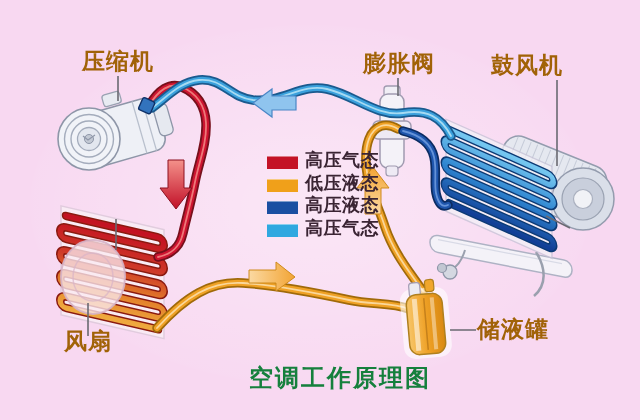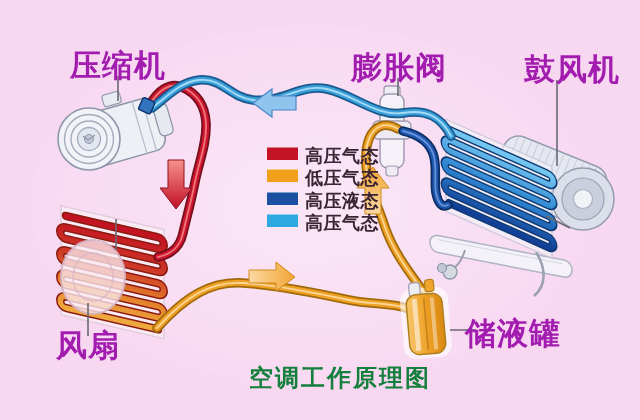--- a/index.html
+++ b/index.html
@@ -5,30 +5,30 @@
   html,body{margin:0;padding:0;}
   #stage{
     position:relative;width:640px;height:420px;overflow:hidden;
     background:#f8d8f1;
     font-family:"Liberation Sans","DejaVu Sans",sans-serif;
   }
   #stage svg{position:absolute;left:0;top:0;}
   .pn{fill:none;stroke-linecap:round;stroke-linejoin:round;}
   .lbl{
     position:absolute;transform:translateX(-50%);
-    font-size:31px;font-weight:700;color:#a21caf;white-space:nowrap;
+    font-size:23px;font-weight:700;color:#a16207;white-space:nowrap;
     letter-spacing:1px;line-height:1;
   }
   #diagram-title{
     position:absolute;left:340px;top:366px;transform:translateX(-50%);
     font-size:24px;font-weight:700;color:#15803d;letter-spacing:2px;
     white-space:nowrap;line-height:1;
   }
   #legend{position:absolute;left:246px;top:147px;}
-  .legend-row{display:flex;align-items:flex-start;height:22.4px;padding-left:21px;}
+  .legend-row{display:flex;align-items:flex-end;height:22.4px;padding-left:21px;}
   .legend-swatch{
     width:31px;height:13px;margin-right:7px;flex:0 0 auto;
     box-shadow:inset 0 1px 0 rgba(255,255,255,.45);
   }
   .legend-label{
     font-size:18px;font-weight:700;color:#3a2433;line-height:1;
     white-space:nowrap;letter-spacing:0.5px;
   }
 </style>
 </head>
@@ -184,32 +184,32 @@
     <path d="M 296 96 L 272 96 L 272 89 L 253 103 L 272 117 L 272 110 L 296 110 Z" fill="#8fc4ee" stroke="#4a86c6" stroke-width="1.2"></path>
     <path d="M 365 214 L 381 214 L 381 188 L 389 188 L 373 167 L 357 188 L 365 188 Z" fill="url(#gradOrangeUp)" stroke="#cf8a1c" stroke-width="1"></path>
     <path d="M 249 270 L 276 270 L 276 262 L 295 277 L 276 291 L 276 283 L 249 283 Z" fill="url(#gradOrangeRight)" stroke="#cf8a1c" stroke-width="1"></path>
   </g>
 
   <path d="M 118 76 V 101 M 398 78 V 96 M 557 80 V 166 M 116 219 V 250 M 88 336 V 303 M 476 330 H 450 M 570 228 L 546 216" stroke="#6a6a72" stroke-width="1.6" fill="none"></path>
 </svg>
 
   <div class="lbl" style="left:118px;top:50px">压缩机</div>
   <div class="lbl" style="left:399px;top:52px">膨胀阀</div>
-  <div class="lbl" style="left:572px;top:54px">鼓风机</div>
+  <div class="lbl" style="left:527px;top:54px">鼓风机</div>
   <div class="lbl" style="left:88px;top:330px">风扇</div>
   <div class="lbl" style="left:513px;top:318px">储液罐</div>
 
   <div id="legend">
     <div class="legend-row">
       <span class="legend-swatch" style="background-color: rgb(196, 18, 38);"></span>
       <span class="legend-label">高压气态</span>
     </div>
     <div class="legend-row">
       <span class="legend-swatch" style="background-color: rgb(240, 160, 26);"></span>
-      <span class="legend-label">低压气态</span>
+      <span class="legend-label">低压液态</span>
     </div>
     <div class="legend-row">
       <span class="legend-swatch" style="background-color: rgb(26, 79, 162);"></span>
       <span class="legend-label">高压液态</span>
     </div>
     <div class="legend-row">
       <span class="legend-swatch" style="background-color: rgb(47, 168, 224);"></span>
       <span class="legend-label">高压气态</span>
     </div>
   </div>

